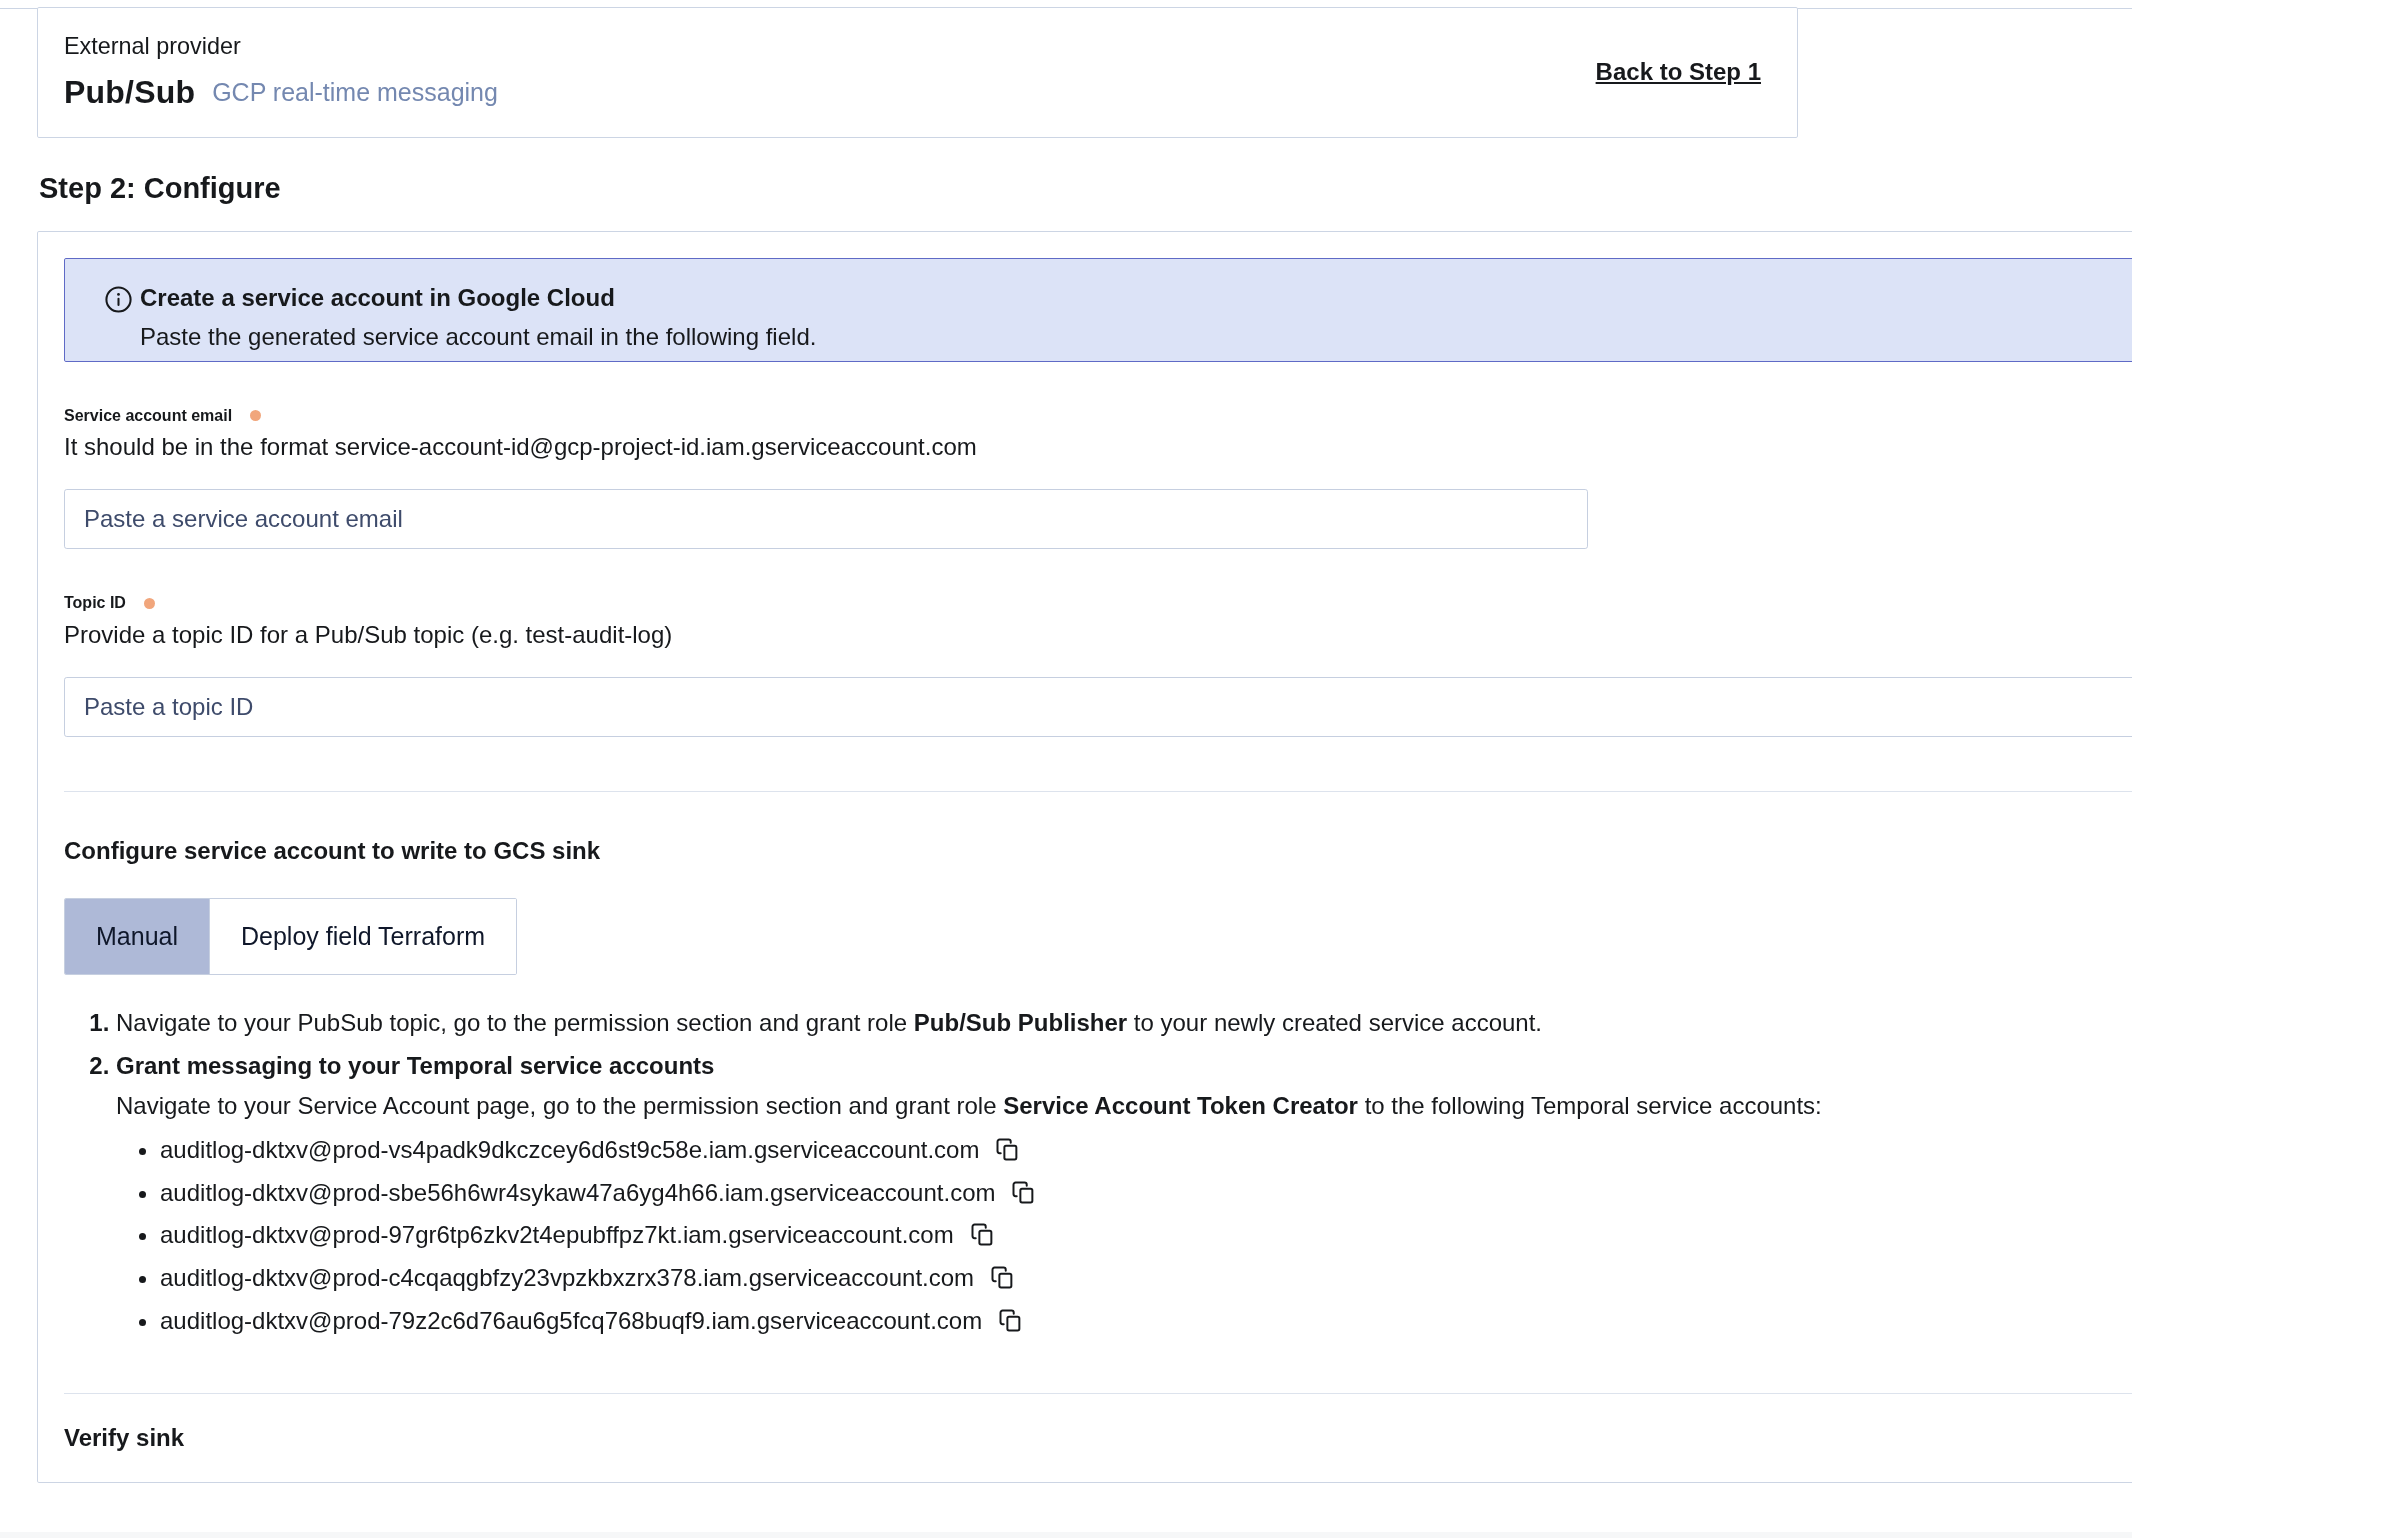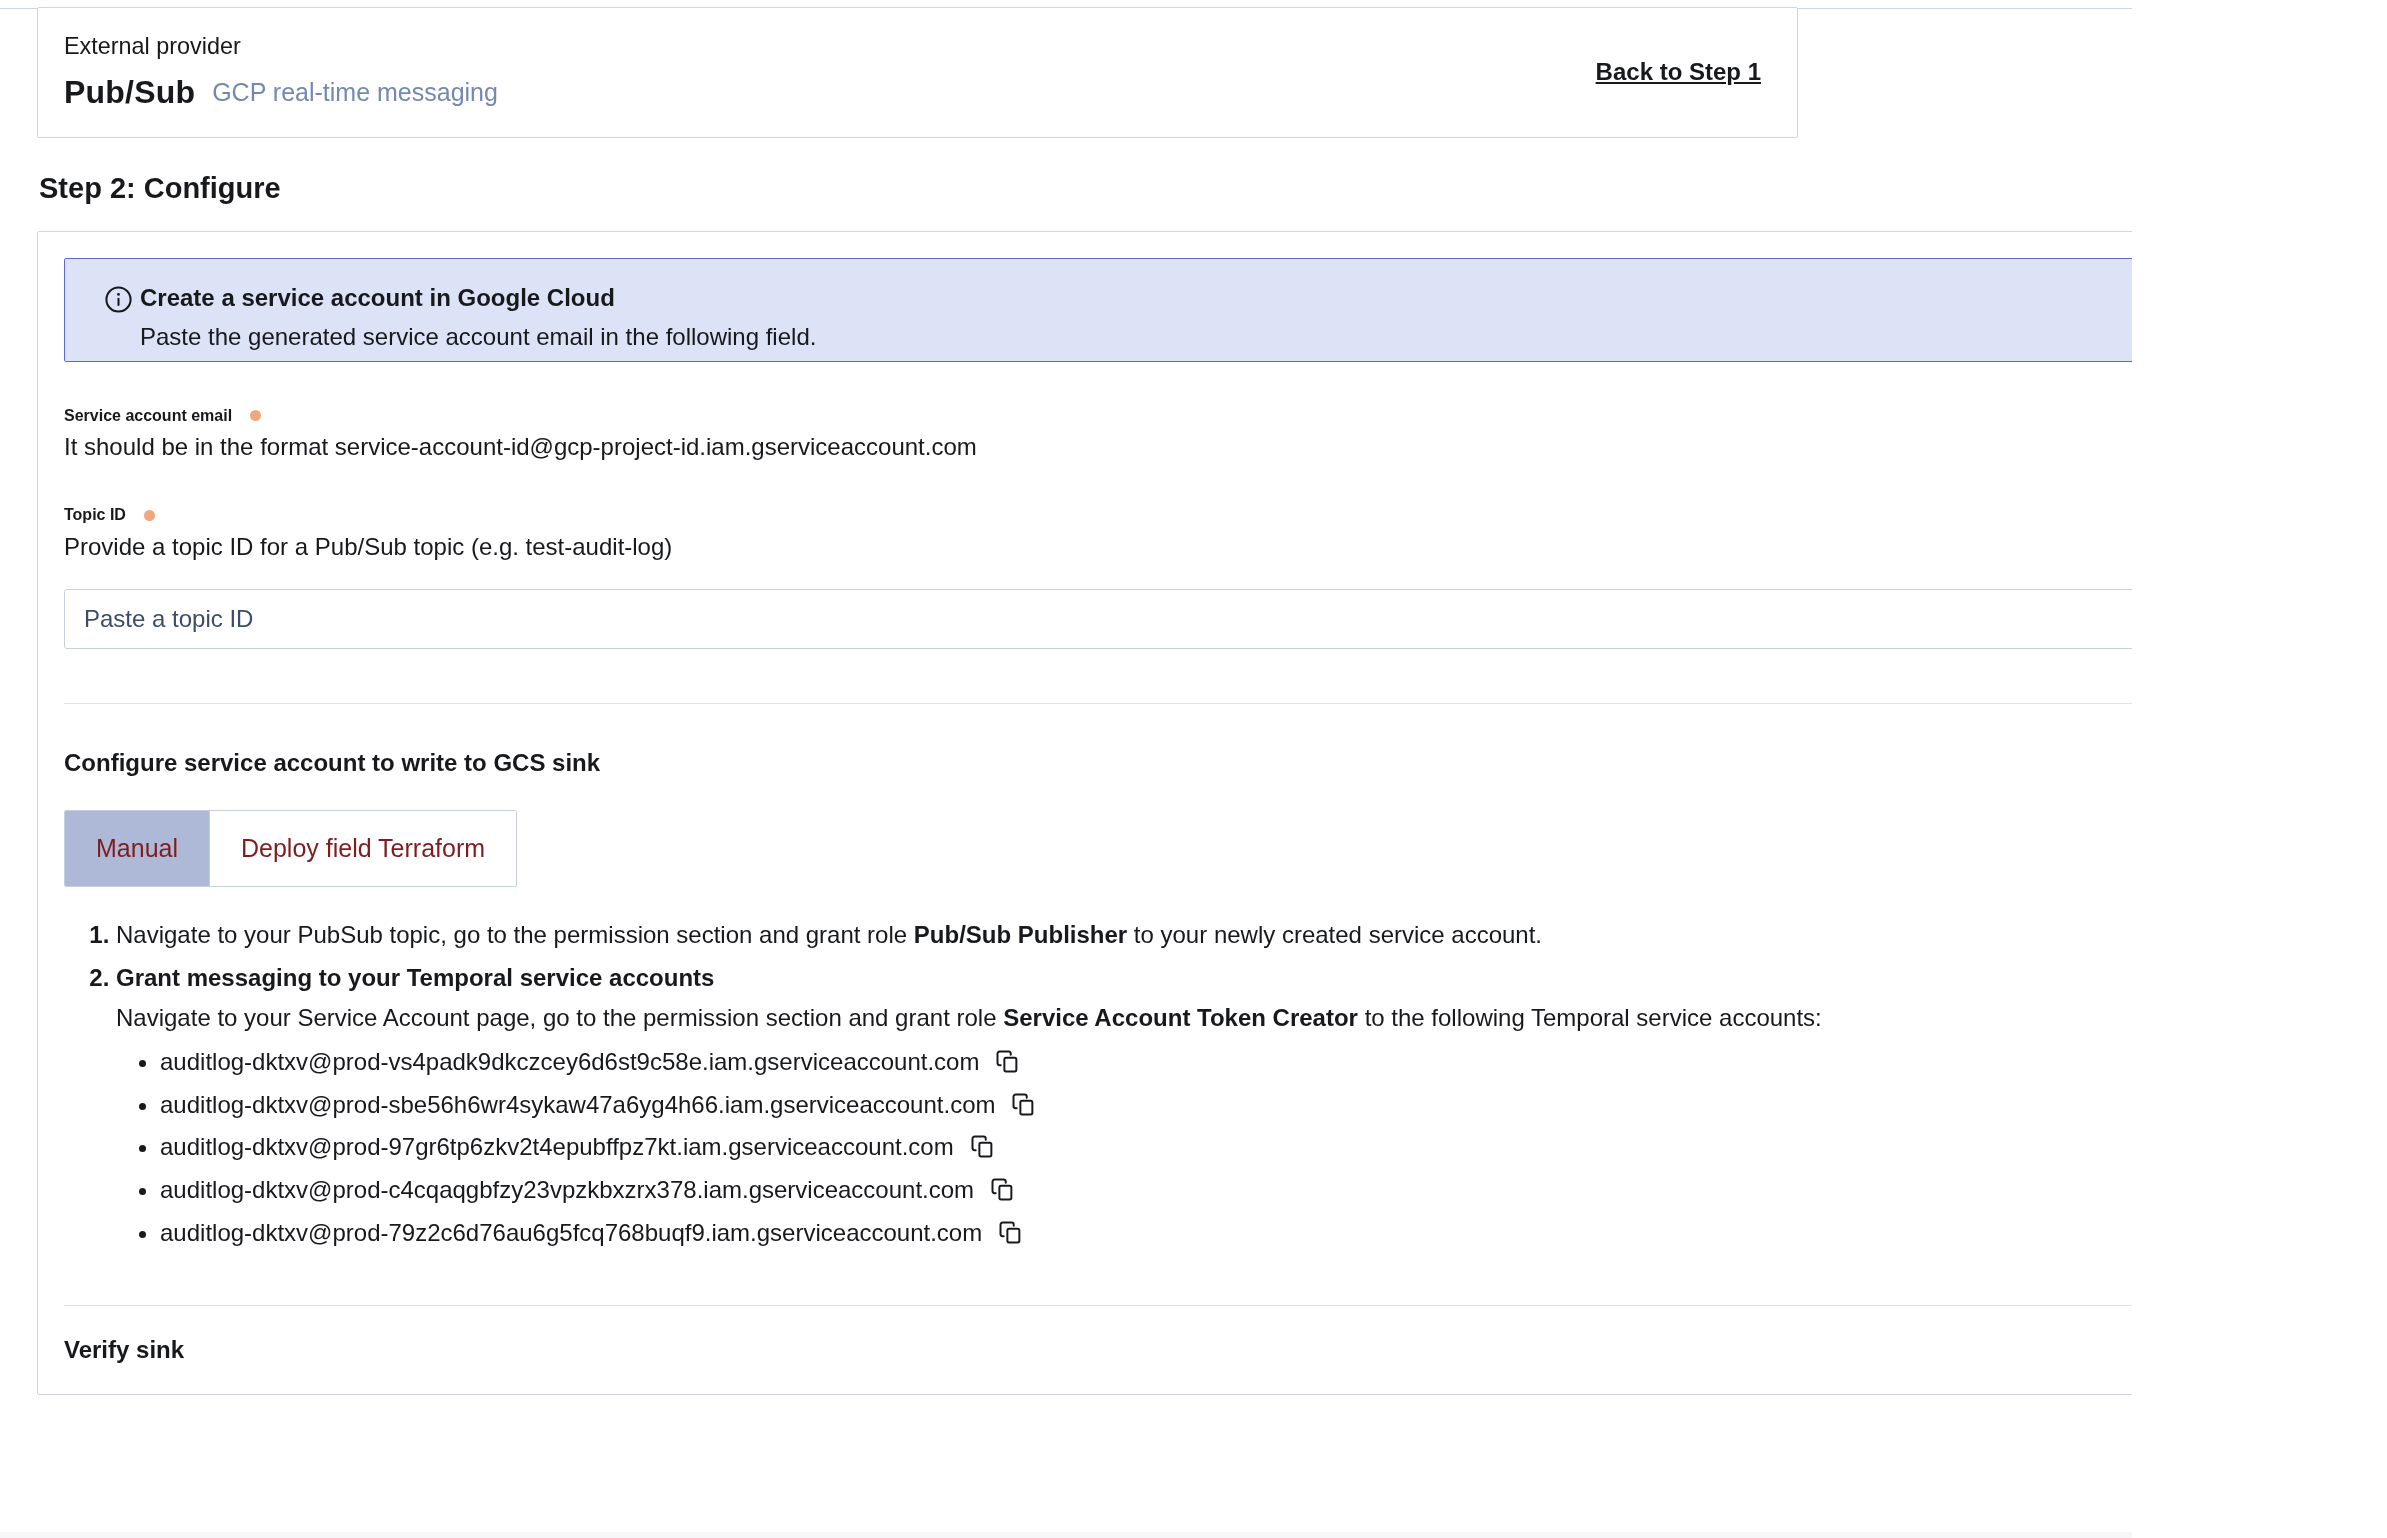--- a/index.html
+++ b/index.html
@@ -116,21 +116,21 @@
     border-radius: 1.9px;
     overflow: hidden;
   }
   .tab {
     height: 75px;
     display: inline-flex;
     align-items: center;
     padding: 0 31px;
     font-size: 25px;
     font-family: inherit;
-    color: #7f1d1d;
+    color: #0f172a;
     background: #fff;
     border: none;
     cursor: pointer;
   }
   .tab + .tab { border-left: 1.9px solid var(--input-border, #c6cfe0); }
   .tab.selected { background: var(--tab-selected, #aeb9d7); }
 
   .steps-ol { margin: 30px 0 0 0; padding-left: 52px; font-size: 24px; }
   .steps-ol li { font-weight: bold; margin-bottom: 7.5px; }
   .step-title { font-weight: bold; line-height: 36px; }
@@ -189,20 +189,21 @@
         <div class="banner-body">Paste the generated service account email in the following field.</div>
       </div>
     </div>
 
     
     <div class="field-label-row">
       <span>Service account email</span>
       <span class="req-dot"></span>
     </div>
     <div class="field-helper">It should be in the format service-account-id@gcp-project-id.iam.gserviceaccount.com</div>
+    <input class="text-input input-email" type="text" placeholder="Paste a service account email" style="">
 
     
     <div class="field-label-row">
       <span>Topic ID</span>
       <span class="req-dot"></span>
     </div>
     <div class="field-helper">Provide a topic ID for a Pub/Sub topic (e.g. test-audit-log)</div>
     <input class="text-input input-topic" type="text" placeholder="Paste a topic ID" style="">
 
     <hr class="divider">

